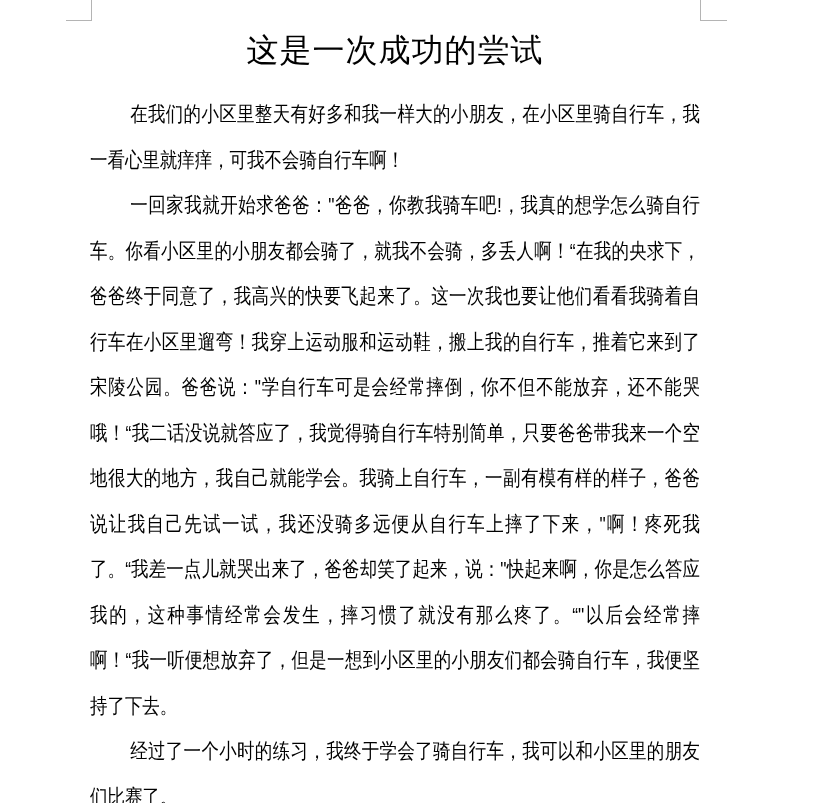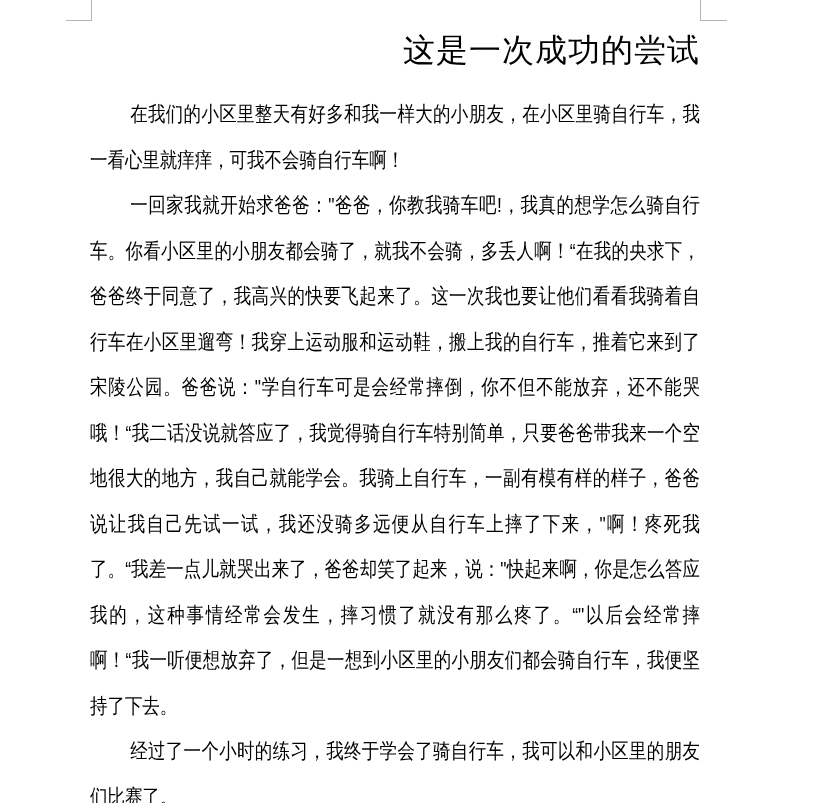--- a/index.html
+++ b/index.html
@@ -35,21 +35,21 @@
     position: absolute;
     left: 90px; top: 0;
     width: 610px;
   }
   .doc-title {
     margin: 28px 0 14px 0;
     font-size: 32px;
     font-weight: 400;
     line-height: 44px;
     letter-spacing: 1px;
-    text-align: right;
+    text-align: center;
     white-space: nowrap;
   }
   
   .doc-body {
     margin-top: 19px;
     width: 734px;
     transform: scaleX(0.831);
     transform-origin: 0 0;
     font-size: 21px;
     line-height: 45.5px;

